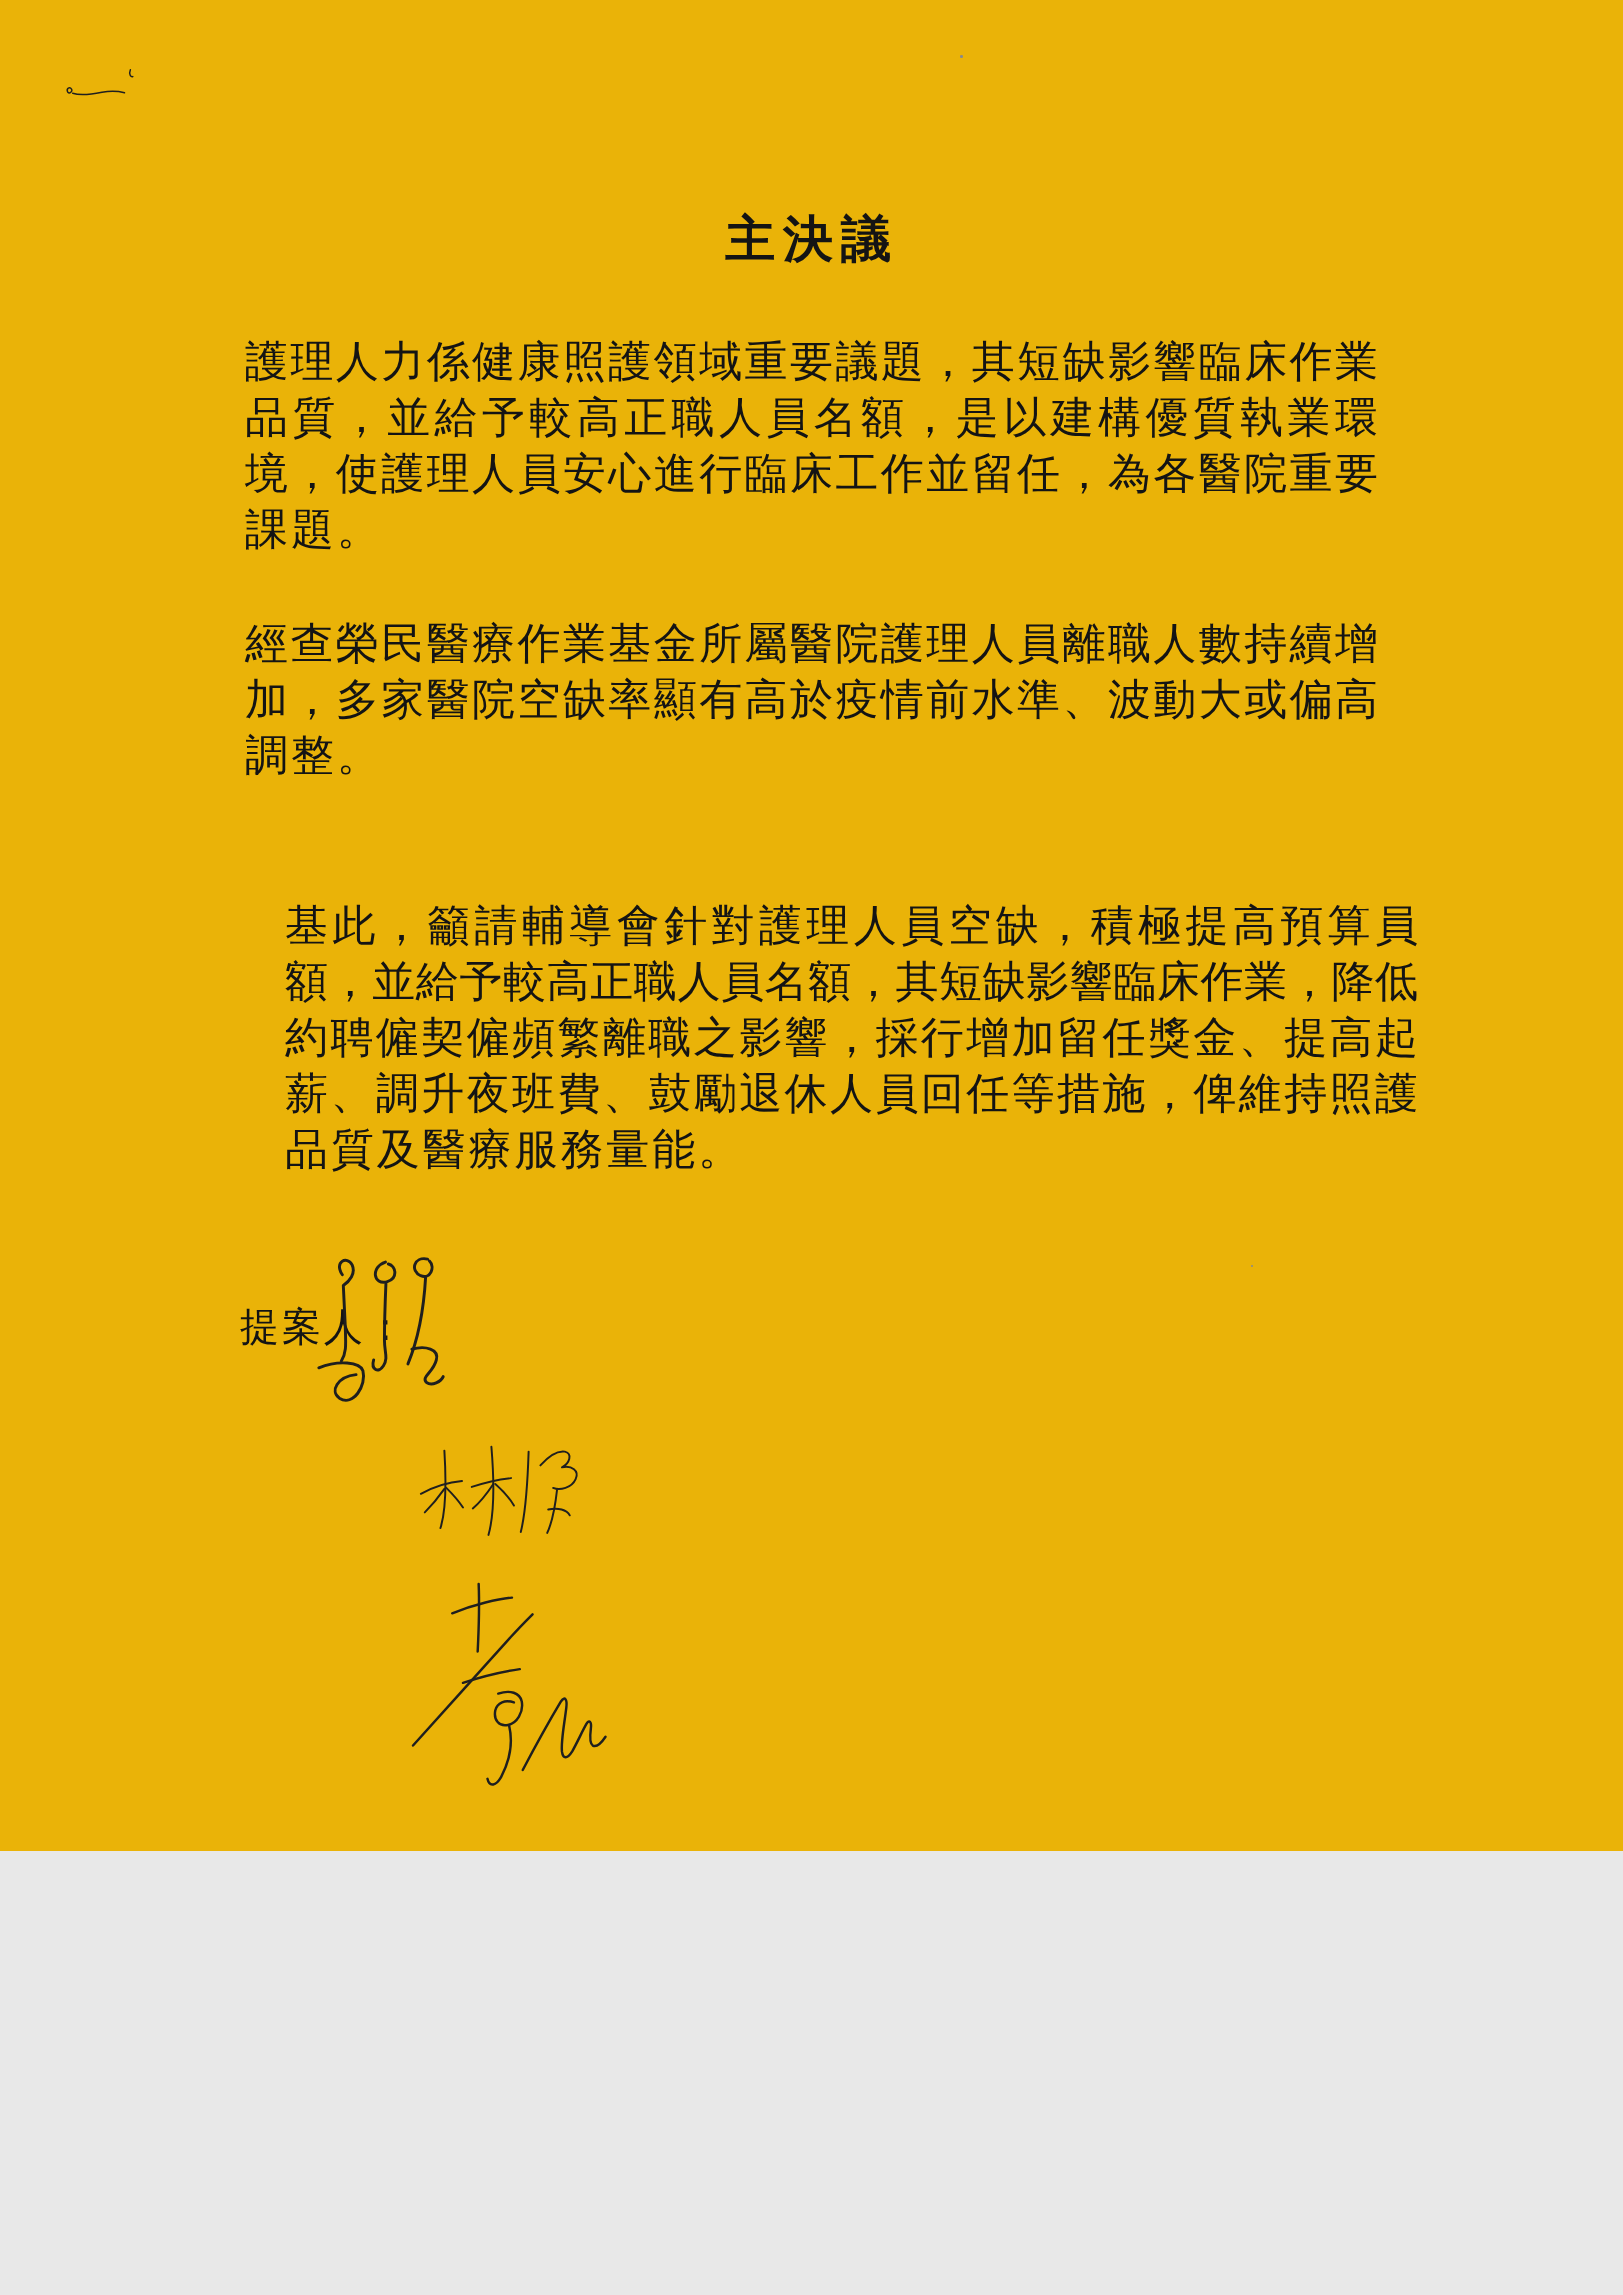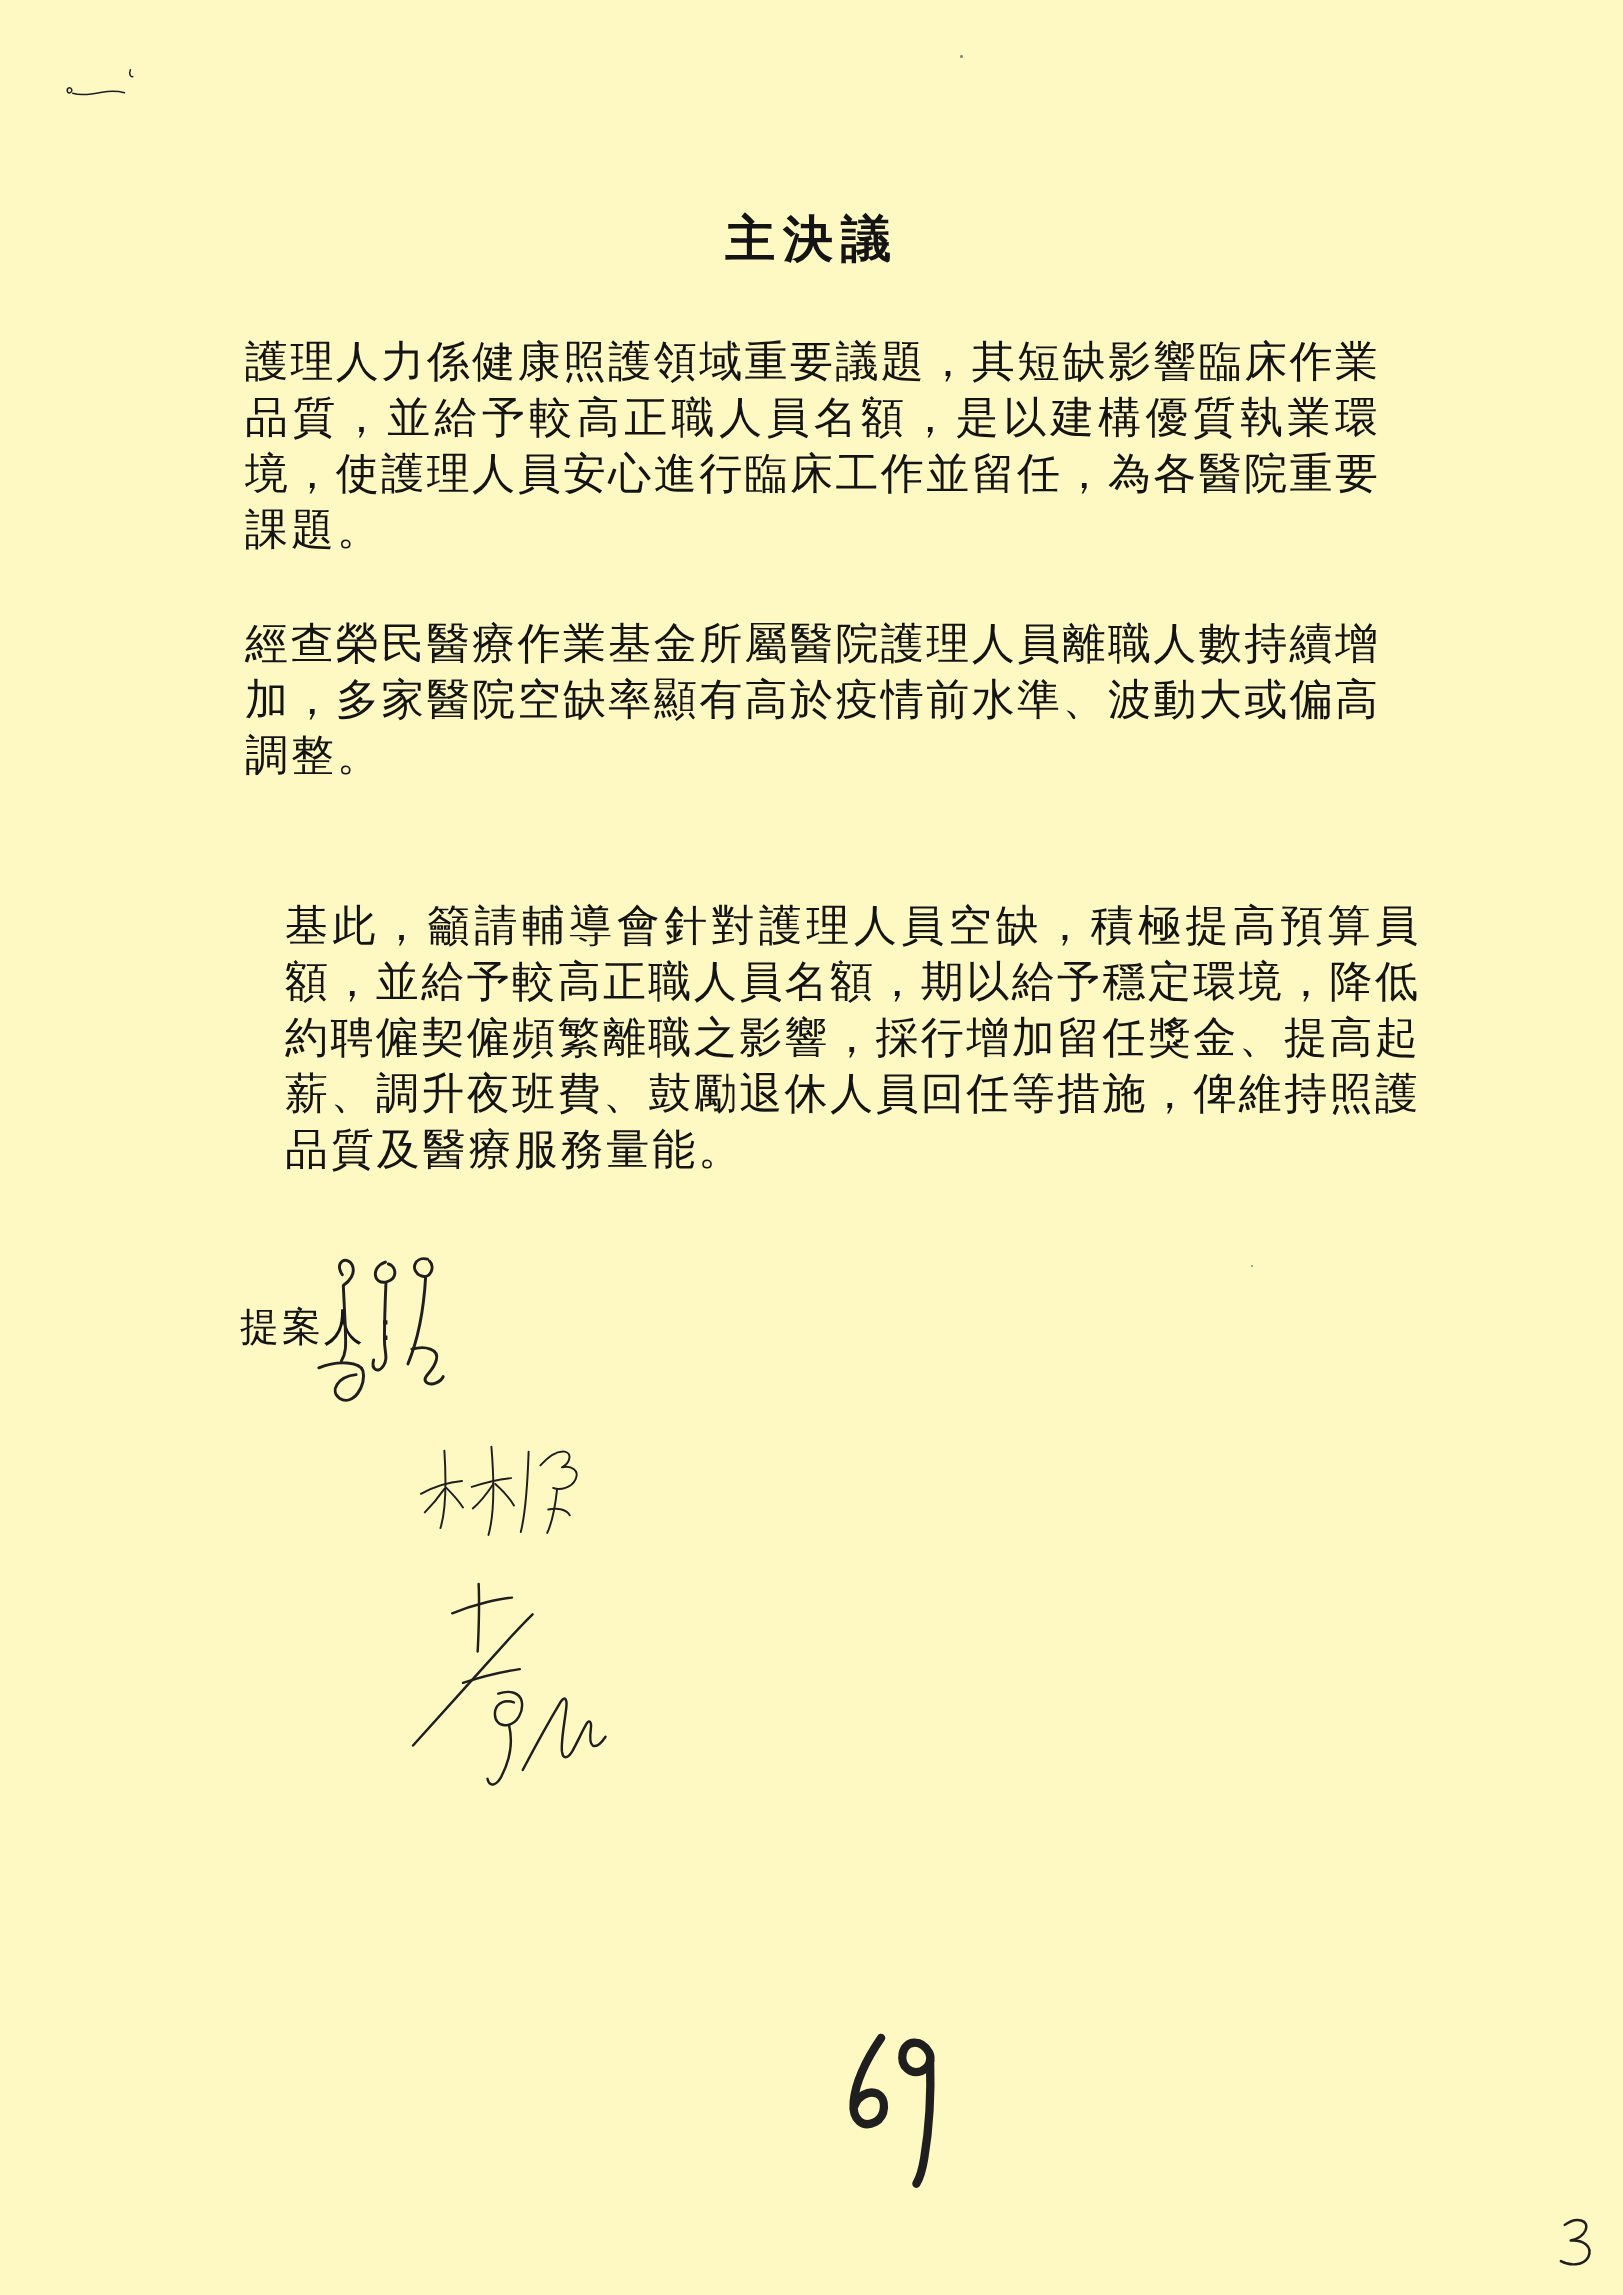--- a/index.html
+++ b/index.html
@@ -1,20 +1,20 @@
 <!DOCTYPE html>
 <html style="font-size:7.8px"><head>
 <meta charset="utf-8">
 <style>
   html, body { margin: 0; padding: 0; background: #e8e8e8; }
   .page {
     position: relative;
     width: 1624px;
-    height: 2295px;
-    background: #fef9c3;
+    height: 1851px;
+    background: #eab308;
     font-family: "Liberation Serif", "DejaVu Serif", serif;
     color: #141414;
     overflow: hidden;
   }
   .title {
     position: absolute;
     top: 206px;
     left: 50%;
     transform: translateX(-50%);
     font-size: 50px;
@@ -88,21 +88,21 @@
   </div>
 
   <div class="para para-2">
     <div class="line">經查榮民醫療作業基金所屬醫院護理人員離職人數持續增</div>
     <div class="line">加，多家醫院空缺率顯有高於疫情前水準、波動大或偏高</div>
     <div class="line last">調整。</div>
   </div>
 
   <div class="para para-3">
     <div class="line">基此，籲請輔導會針對護理人員空缺，積極提高預算員</div>
-    <div class="line">額，並給予較高正職人員名額，期以給予穩定環境，降低</div>
+    <div class="line">額，並給予較高正職人員名額，其短缺影響臨床作業，降低</div>
     <div class="line">約聘僱契僱頻繁離職之影響，採行增加留任獎金、提高起</div>
     <div class="line">薪、調升夜班費、鼓勵退休人員回任等措施，俾維持照護</div>
     <div class="line last">品質及醫療服務量能。</div>
   </div>
 
   <div class="proposer-label">提案人：</div>
 
   <svg class="sig" style="left:311px; top:1253px;" width="142" height="162" viewBox="0 0 290 330">
     <path class="ink" stroke-width="6" d="M64,44 C46,18 74,4 84,24 C92,42 78,58 66,66 L70,150 C71,186 73,202 62,220"></path>
     <path class="ink" stroke-width="6" d="M16,234 C56,218 100,222 106,240 C114,270 86,314 58,296 C38,282 54,252 92,248"></path>

